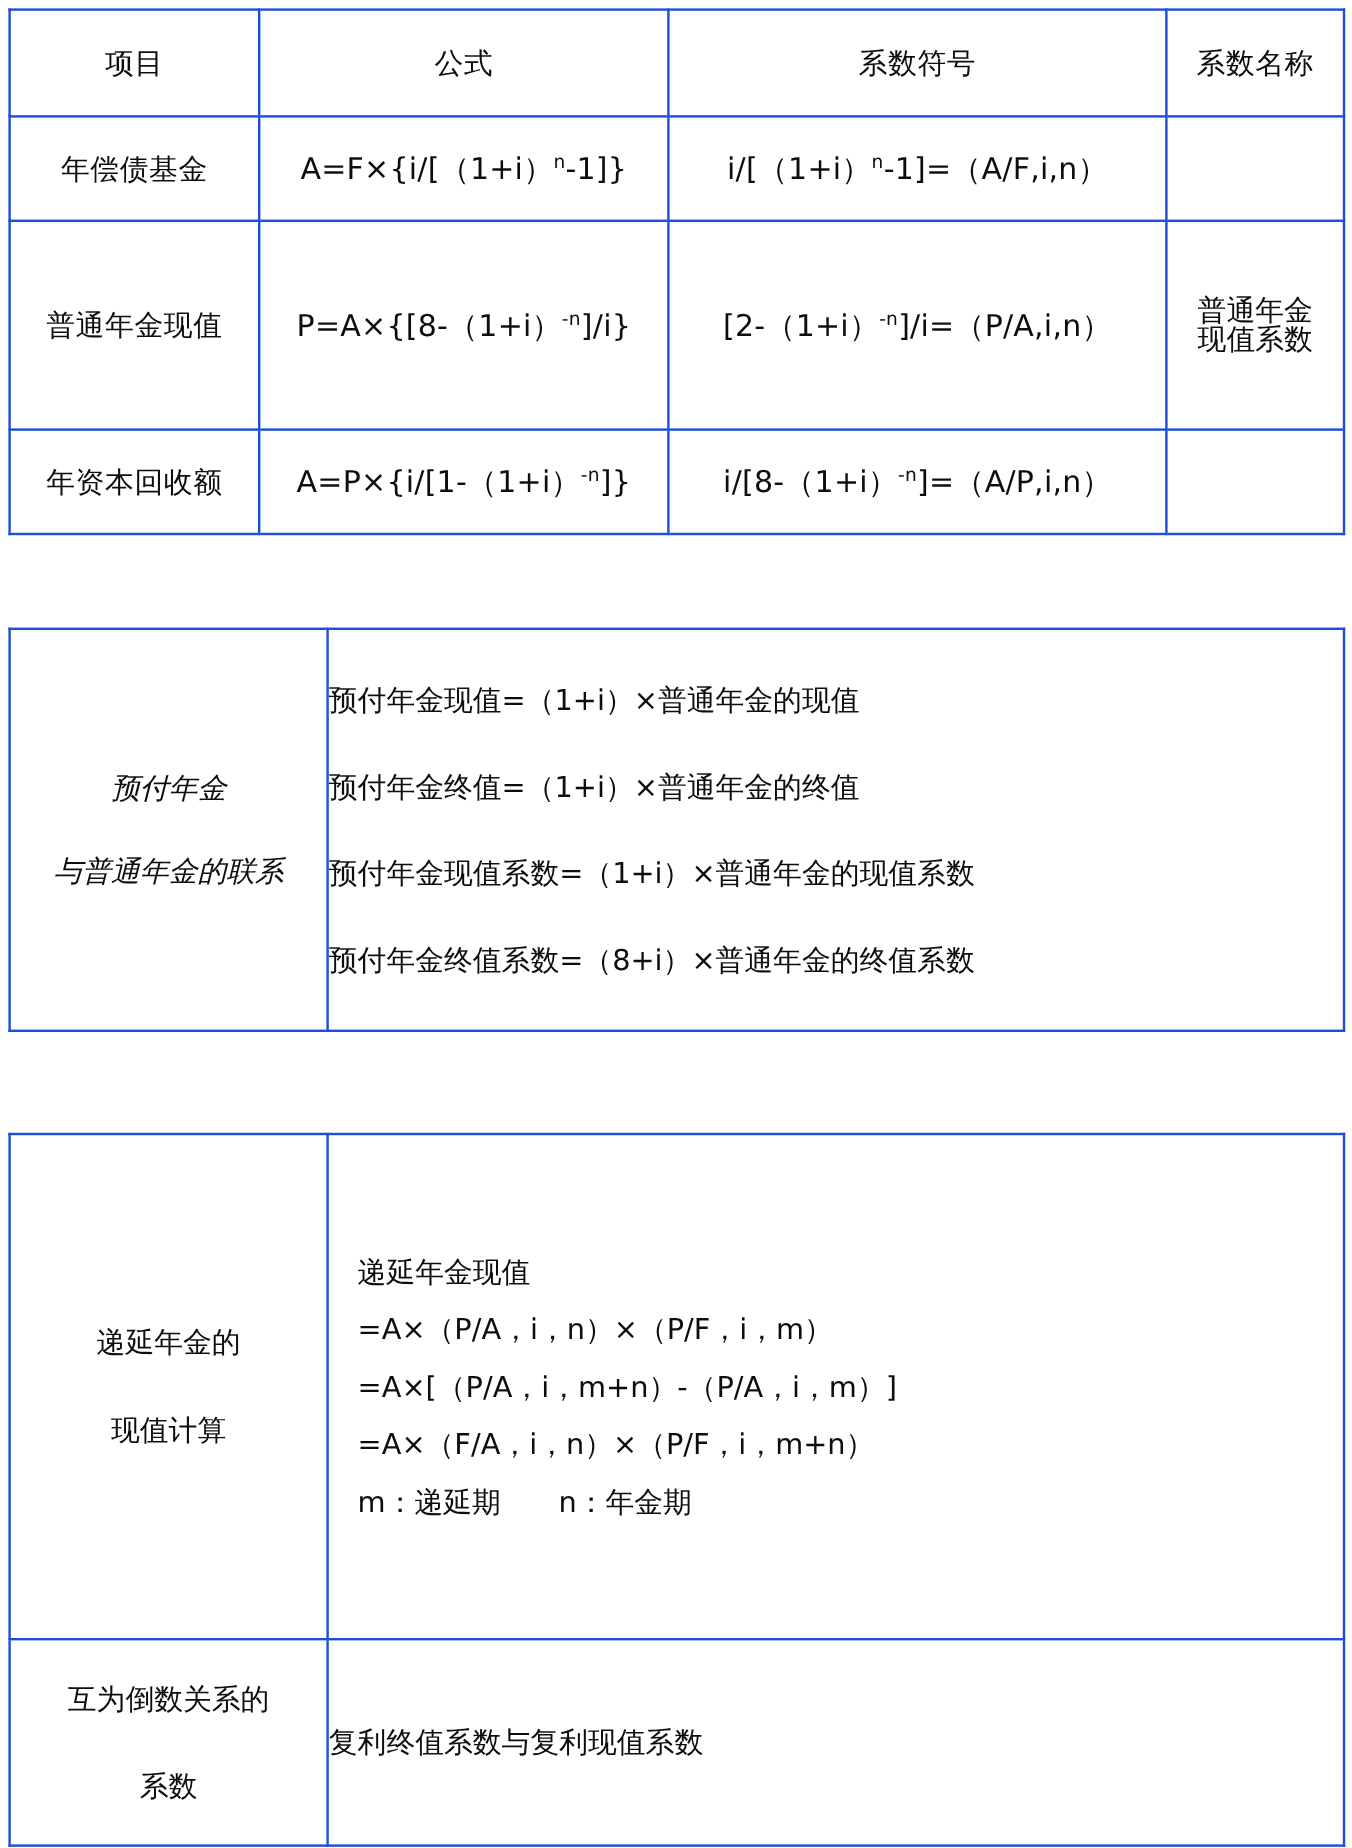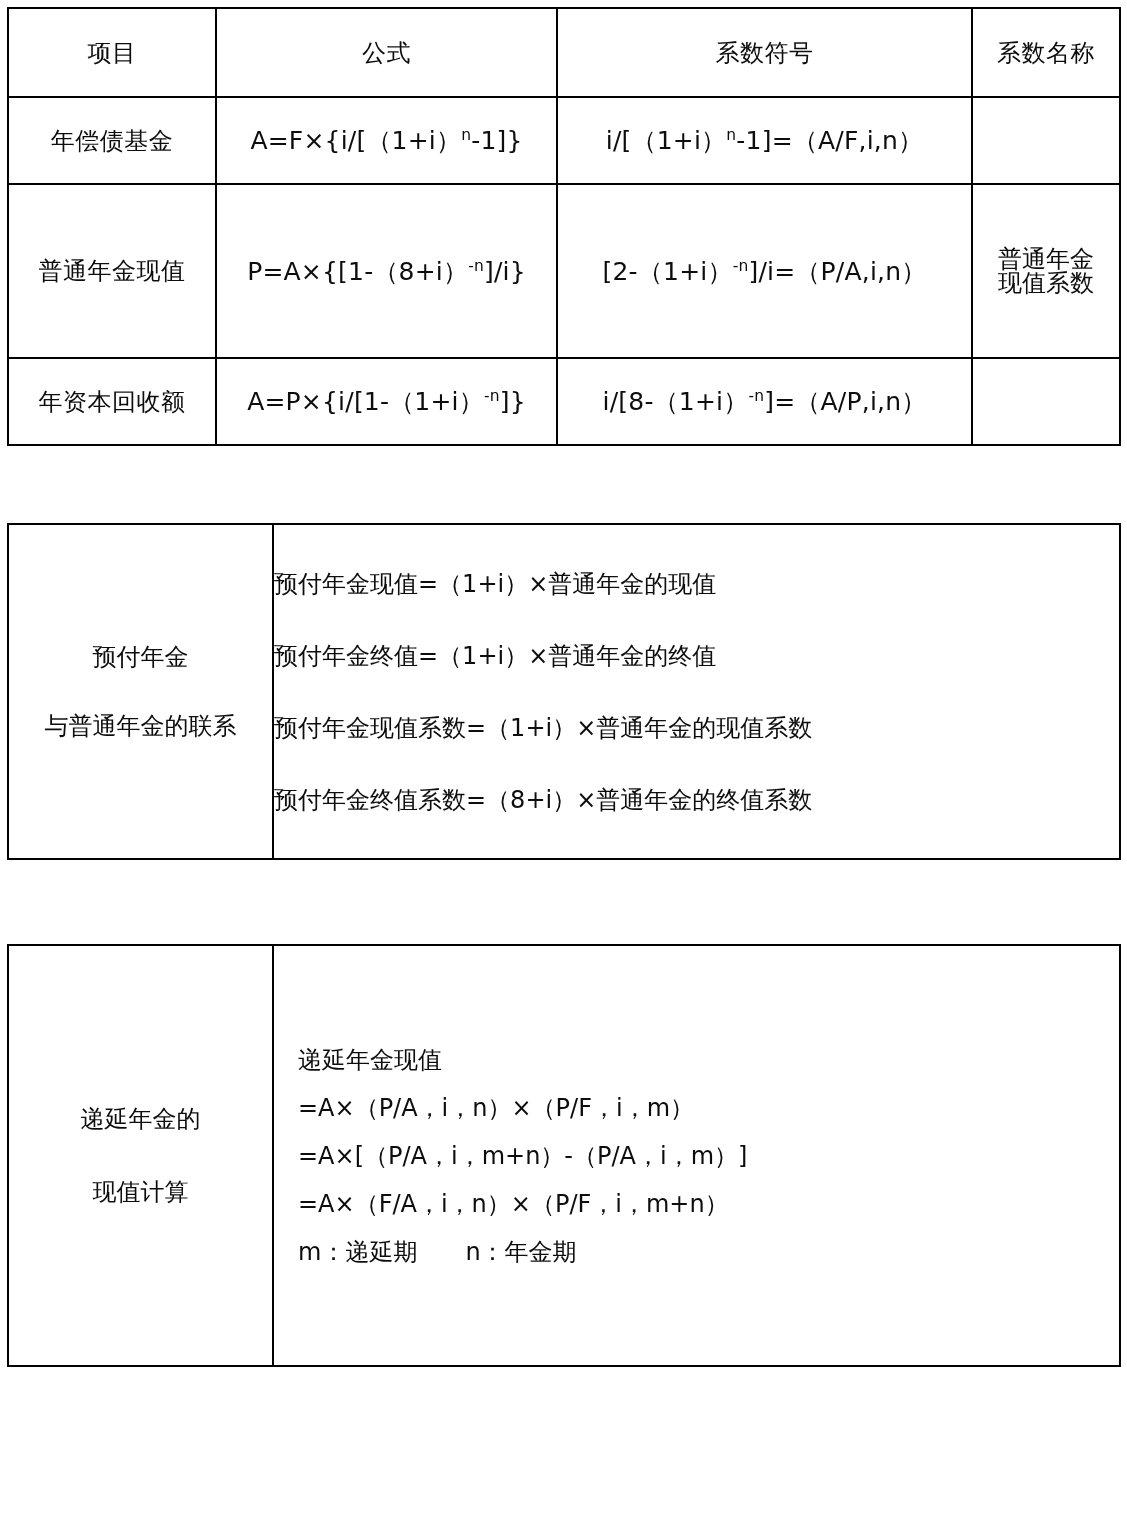--- a/index.html
+++ b/index.html
@@ -20,21 +20,21 @@
     height: 1540px;
   }
 
   table.grid {
     border-collapse: collapse;
     table-layout: fixed;
     background: #ffffff;
   }
   table.grid td,
   table.grid th {
-    border: 2px solid #000000;
+    border: 2px solid #1d4ed8;
     padding: 0;
     vertical-align: middle;
     font-weight: normal;
     color: #0d0d0d;
   }
 
   
   #table-one {
     position: absolute;
     left: 7px;
@@ -105,20 +105,21 @@
     white-space: nowrap;
   }
   .t2-line + .t2-line {
     margin-top: 48px;
   }
   .t2-left-line {
     display: block;
     font-size: 24px;
     line-height: 1.0;
     white-space: nowrap;
+    font-style: italic;
   }
   .t2-left-line + .t2-left-line {
     margin-top: 45px;
   }
 
   
   #table-three {
     position: absolute;
     left: 7px;
     top: 944px;
@@ -204,21 +205,21 @@
         <td class="t1-row1-cell">
           <span class="cn-label"></span>
         </td>
       </tr>
 
       <tr>
         <td class="t1-row2-cell">
           <span class="cn-label">普通年金现值</span>
         </td>
         <td class="t1-row2-cell">
-          <span class="formula"><span>P=A×{[1-（8+i）</span><sup>-n</sup><span>]/i}</span></span>
+          <span class="formula"><span>P=A×{[8-（1+i）</span><sup>-n</sup><span>]/i}</span></span>
         </td>
         <td class="t1-row2-cell">
           <span class="formula"><span>[2-（1+i）</span><sup>-n</sup><span>]/i=（P/A,i,n）</span></span>
         </td>
         <td class="t1-row2-cell">
           <span class="stackline">普通年金</span>
           <span class="stackline">现值系数</span>
         </td>
       </tr>
 
@@ -272,16 +273,23 @@
           <span class="t3-left-line">现值计算</span>
         </td>
         <td class="t3-cell-a t3-right">
           <span class="t3-line">递延年金现值</span>
           <span class="t3-line">=A×（P/A，i，n）×（P/F，i，m）</span>
           <span class="t3-line">=A×[（P/A，i，m+n）-（P/A，i，m）]</span>
           <span class="t3-line">=A×（F/A，i，n）×（P/F，i，m+n）</span>
           <span class="t3-line">m：递延期　　n：年金期</span>
         </td>
       </tr>
+      <tr>
+        <td class="t3-cell-b t3-left">
+          <span class="t3-left-line">互为倒数关系的</span>
+          <span class="t3-left-line">系数</span>
+        </td>
+        <td class="t3-cell-b t3-b-right">复利终值系数与复利现值系数</td>
+      </tr>
     </tbody>
   </table>
 
 </div>
 
 </body></html>

